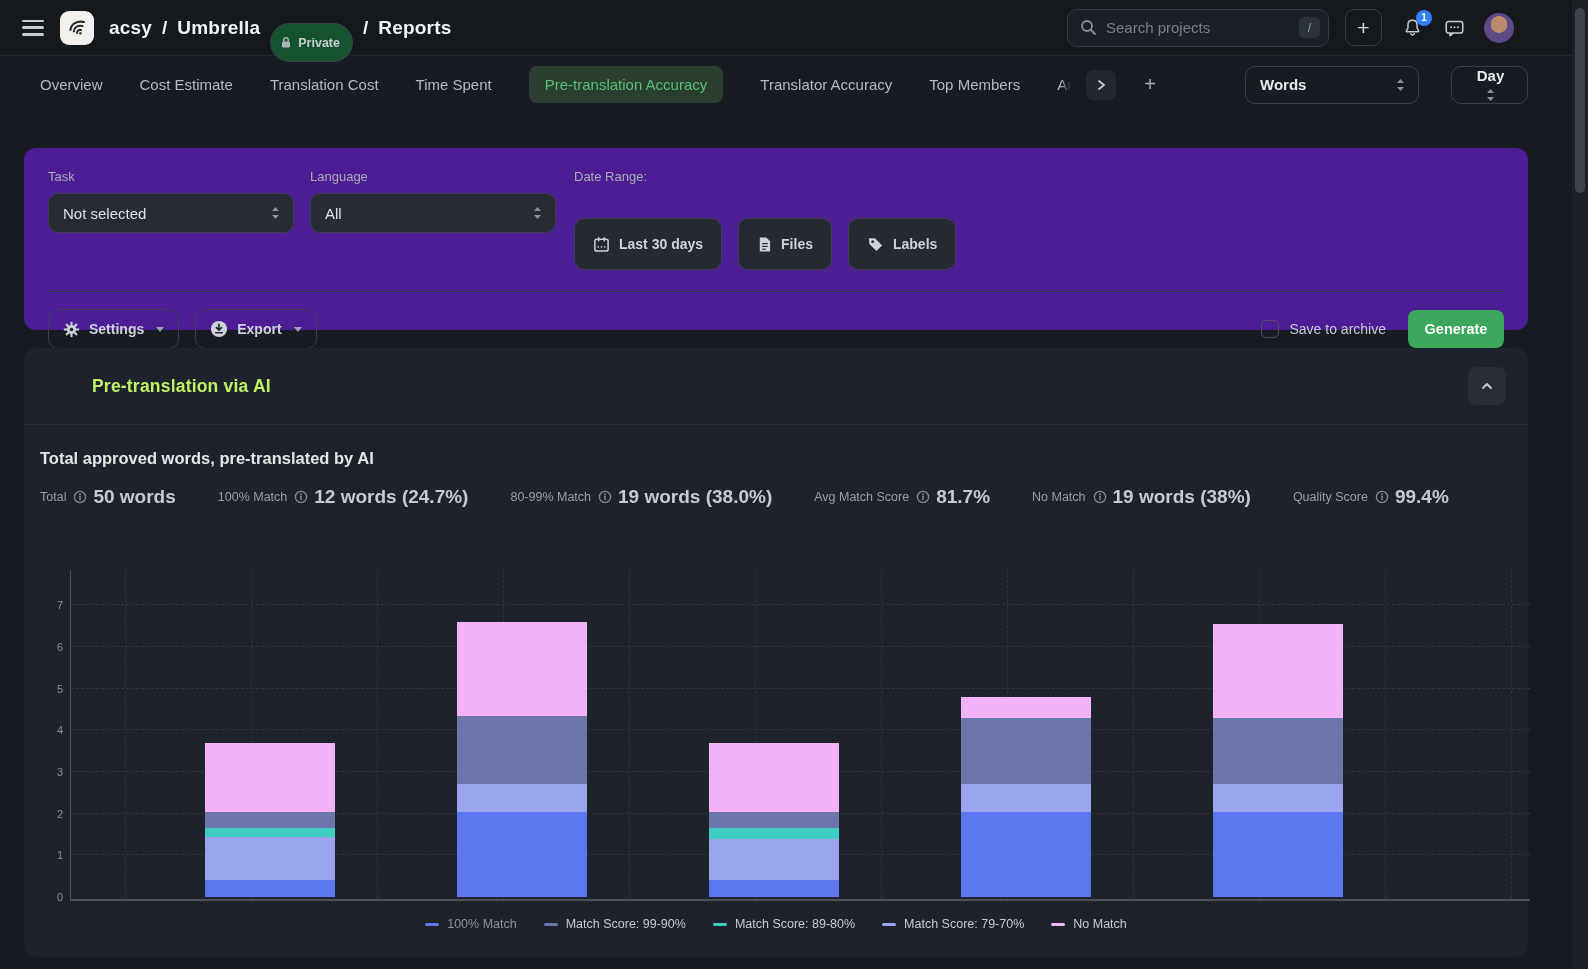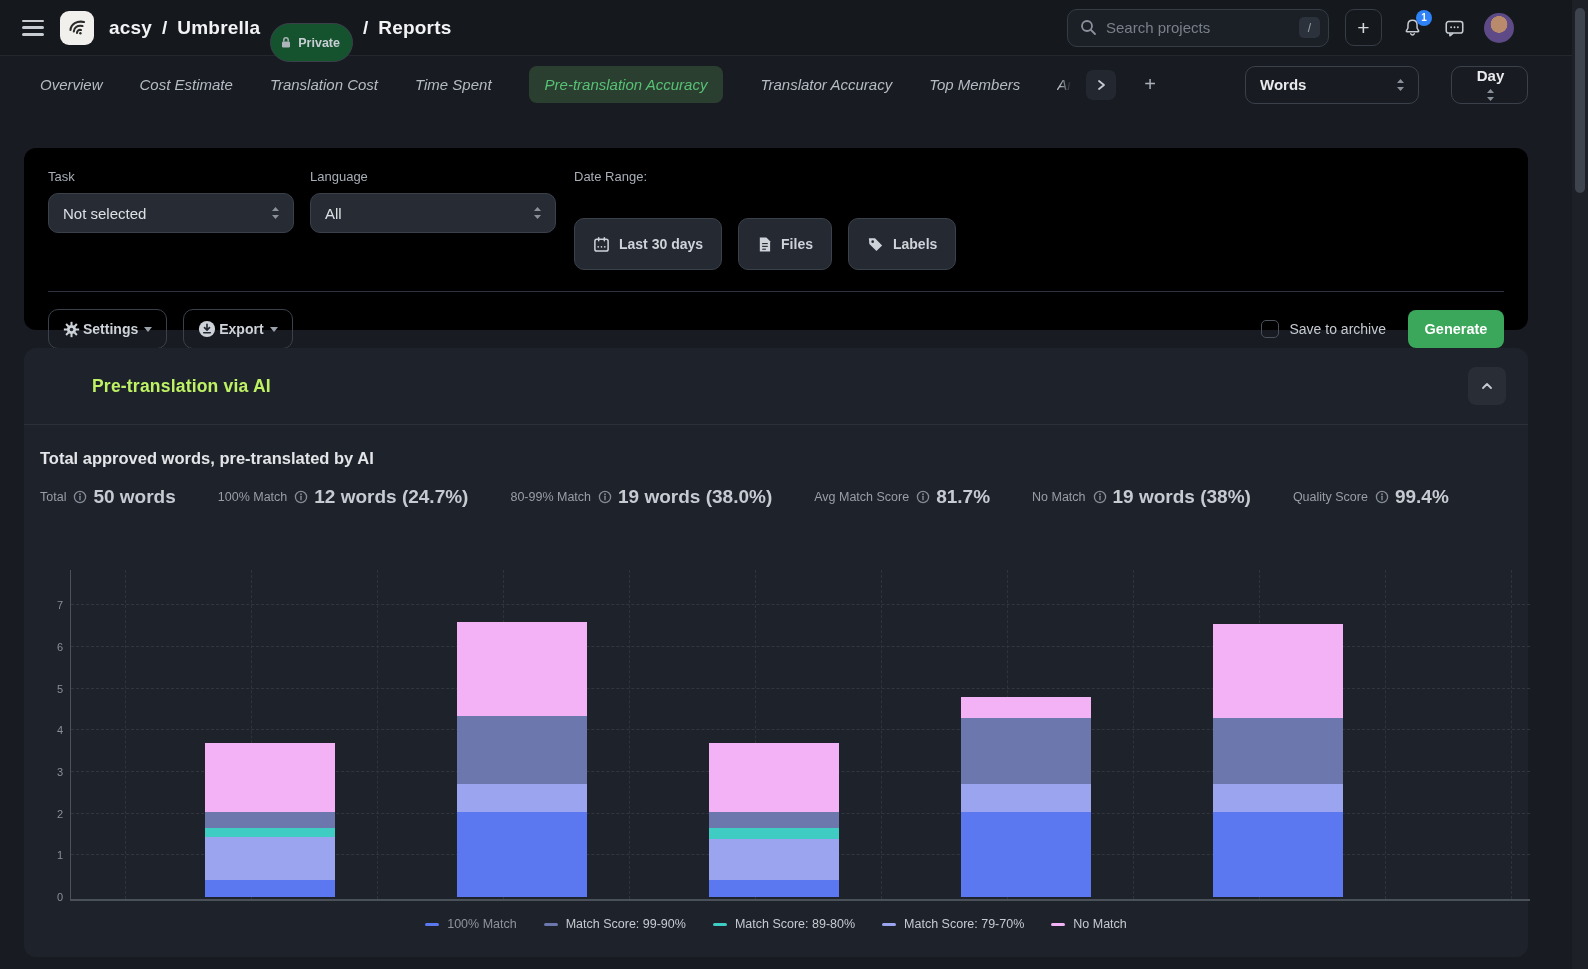--- a/index.html
+++ b/index.html
@@ -37,53 +37,53 @@
     background:radial-gradient(circle at 50% 38%, #b98a6b 0 34%, #5d4a86 36% 70%, #413a63 100%); }
 
   
   #scrollbar { position:absolute; right:0; top:0; width:16px; height:969px; background:#1d2026; }
   #scroll-thumb { position:absolute; left:3px; top:8px; width:10px; height:185px; border-radius:5px; background:#3d444e; }
 
   
   #tabbar { position:absolute; left:0; top:57px; width:1588px; height:55px; display:flex;
     align-items:center; padding:0 60px 0 40px; }
   #tabs-list { display:flex; align-items:center; gap:37px; }
-  .tab { font-size:15px; color:#b5bbc3; cursor:pointer; white-space:nowrap;font-style:italic; }
+  .tab { font-size:15px; color:#b5bbc3; cursor:pointer; white-space:nowrap; }
   .tab.active { color:#57c175; background:#2b3f31; padding:10px 16px; border-radius:8px; font-weight:500; }
   .tab.truncated { max-width:26px; overflow:hidden;
     -webkit-mask-image:linear-gradient(90deg,#000 20%,transparent 95%);
             mask-image:linear-gradient(90deg,#000 20%,transparent 95%); }
   .tab-chevron { margin-left:14px; width:30px; height:30px; border-radius:7px; background:#23272f;
     display:flex; align-items:center; justify-content:center; cursor:pointer; }
   .tab-plus { margin-left:28px; font-size:20px; color:#aab0b8; cursor:pointer; }
   .select { height:38px; border:1px solid #3a414b; border-radius:10px; background:transparent;
     display:flex; align-items:center; justify-content:space-between; padding:0 12px 0 14px; cursor:pointer; }
   .select .sel-val { font-size:15px; font-weight:600; color:#e8eaee; }
   #unit-select { width:174px; margin-left:auto; }
   #period-select { width:77px; margin-left:32px;flex-direction:column; }
 
   
   #filter-card { position:absolute; left:24px; top:148px; width:1504px; height:182px;
-    background:#000000; border-radius:12px; padding:0 24px; }
+    background:#4c1d95; border-radius:12px; padding:0 24px; }
   .f-label { font-size:13px; color:#a8aeb6; }
   .filter-row1 { display:flex; gap:16px; margin-top:21px; }
   .f-group { display:flex; flex-direction:column; gap:9px; }
   .f-select { width:246px; height:40px; background:#262b34; border:1px solid #3a414b; border-radius:10px;
     display:flex; align-items:center; justify-content:space-between; padding:0 12px 0 14px; cursor:pointer; }
   .f-select .sel-val { font-size:15px; color:#dde0e5; font-weight:500; }
   .f-group.lang { margin-left:0; }
   .f-group.dates { margin-left:2px;gap:34px; }
   .chip-row { display:flex; gap:16px; }
   .chip-btn { height:52px; border:1px solid #3a414b; border-radius:10px; background:#242932;
     display:flex; align-items:center; gap:9px; padding:0 18px; cursor:pointer;
     font-size:14px; font-weight:600; color:#ced3d9; }
   .f-divider { height:1px; background:#2e343d; margin-top:21px; }
   .filter-row2 { display:flex; align-items:center; margin-top:17px; }
   .tool-btn { height:40px; border:1px solid #3a414b; border-radius:10px; background:transparent;
-    display:flex; align-items:center; gap:3px; padding:0 14px; cursor:pointer;
+    display:flex; align-items:center; gap:9px; padding:0 14px; cursor:pointer;
     font-size:14px; font-weight:600; color:#ced3d9; }
   .tool-btn + .tool-btn { margin-left:16px; }
   .caret-down { width:0; height:0; border-left:4.5px solid transparent; border-right:4.5px solid transparent;
     border-top:5px solid #9aa1ab; margin-left:3px; }
   .archive-wrap { margin-left:auto; display:flex; align-items:center; gap:11px; cursor:pointer; }
   .checkbox { width:18px; height:18px; border:1.5px solid #4a515b; border-radius:5px; background:transparent; }
   .archive-label { font-size:14px; color:#c6cbd2; }
   .generate-btn { margin-left:22px; width:96px; height:38px; border:none; border-radius:8px;
     background:#3aa75a; color:#fff; font-size:14.5px; font-weight:700; cursor:pointer;
     font-family:"Liberation Sans", sans-serif; }

